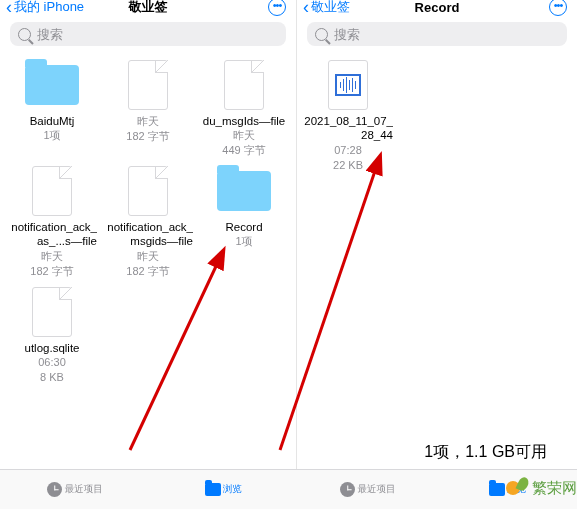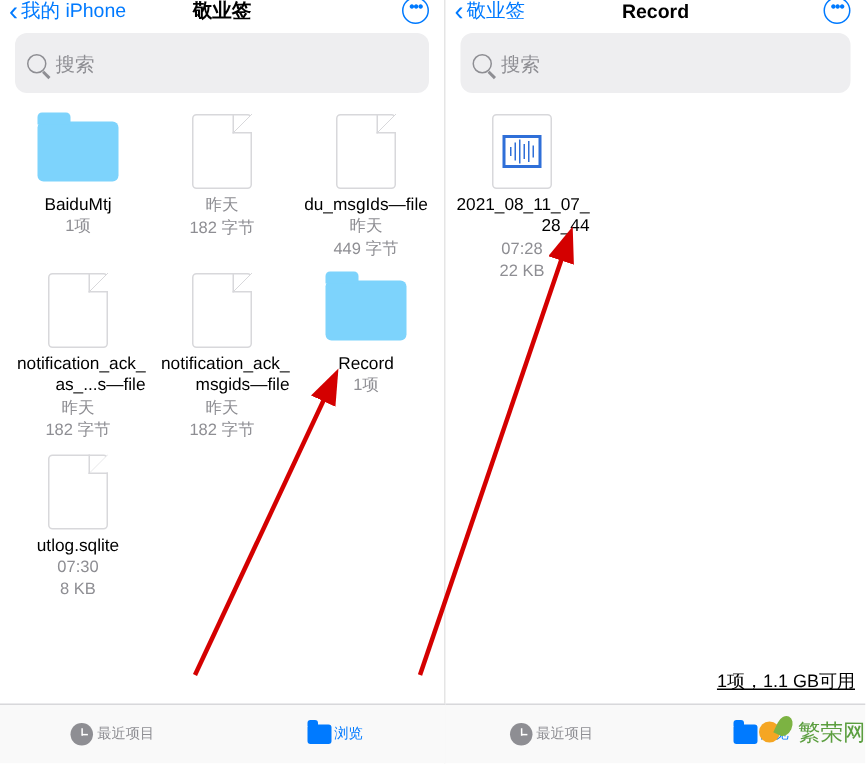--- a/index.html
+++ b/index.html
@@ -62,21 +62,21 @@
   display: flex;
   align-items: center;
   justify-content: center;
   color: #007aff;
   font-size: 11px;
   letter-spacing: -1px;
 }
 .nav-more span { position: relative; top: -2px; }
 .searchbar {
   margin: 8px 10px 6px;
-  height: 40px;
+  height: 24px;
   background: #eeeef0;
   border-radius: 8px;
   display: flex;
   align-items: center;
   padding: 0 8px;
   color: #8e8e93;
   gap: 6px;
 }
 .searchbar input {
   border: none;
@@ -188,24 +188,23 @@
 }
 .imeta {
   font-size: 11px;
   color: #8e8e93;
   line-height: 1.35;
   margin-top: 0;
 }
 .status-right {
   position: absolute;
   bottom: 46px;
-  right: 7px;
-  font-size: 12px;
+  right: 30px;
+  font-size: 16px;
   color: #000;
-  text-decoration: underline;
 }
 .tabbar {
   position: absolute;
   bottom: 0;
   left: 0;
   width: 297px;
   height: 40px;
   border-top: 1px solid #d8d8db;
   background: #f9f9f9;
   display: flex;
@@ -336,21 +335,21 @@
             <div class="folder-ic"></div>
           </div>
         <div class="iname">Record</div>
         <div class="imeta">1项</div>
       </div>
       <div class="item">
         <div class="thumb">
             <div class="file-ic"></div>
           </div>
         <div class="iname">utlog.sqlite</div>
-        <div class="imeta">07:30</div>
+        <div class="imeta">06:30</div>
         <div class="imeta">8 KB</div>
       </div>
     </div>
   </div>
 
   <div class="pane pane-right">
     <div class="navbar">
       <div class="nav-back">
         <span class="chev">‹</span>
         <span>敬业签</span>

